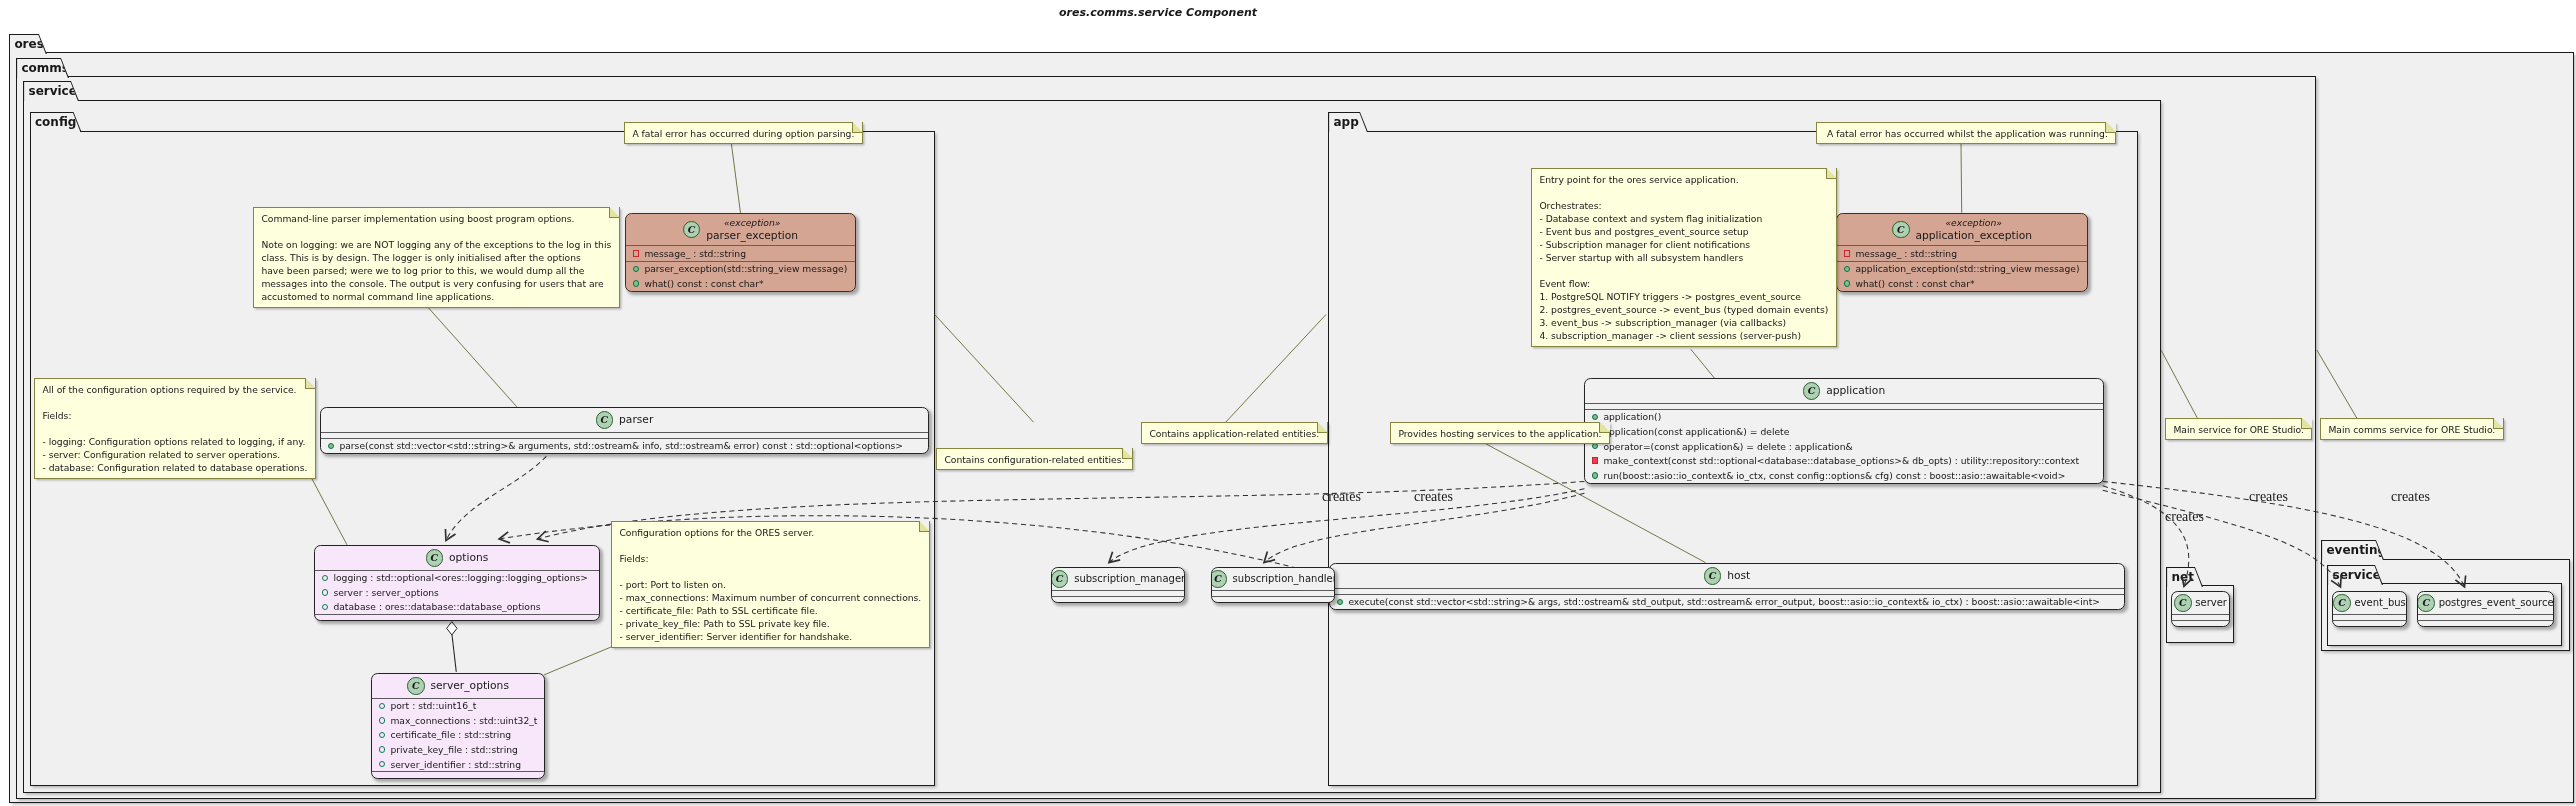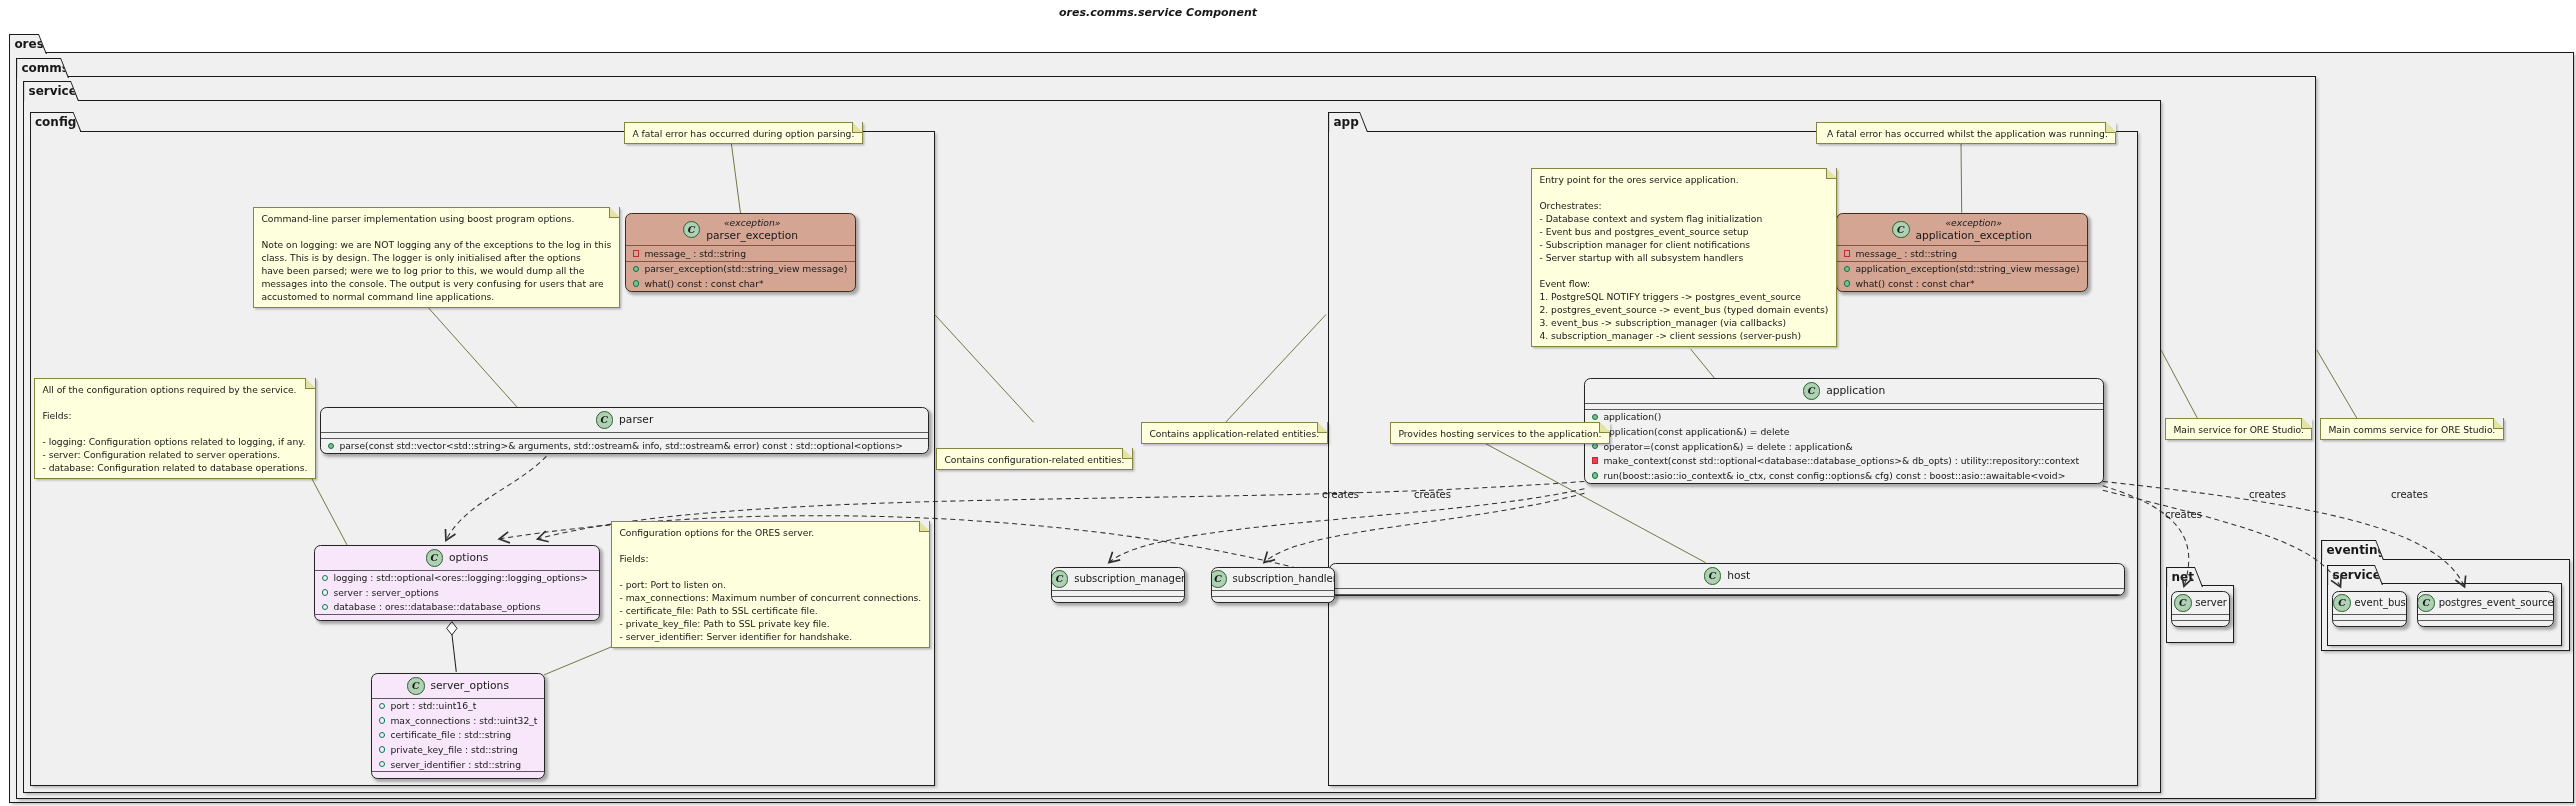--- a/index.html
+++ b/index.html
@@ -43,21 +43,21 @@
   
   .note { position:absolute; background:#feffdd; border:0.7px solid #85853f; padding:3.7px 7.4px;
           font-size:9.2px; box-shadow:2.2px 2.2px 2.2px rgba(0,0,0,.28); z-index:40; }
   .note .txt { white-space:pre; display:block; line-height:1.42; }
   .note .fold { position:absolute; top:-0.7px; right:-0.7px; width:9.6px; height:9.6px;
           background:linear-gradient(225deg, #f0f0f0 50%, #e4e4a2 50%);
           border-left:0.7px solid #85853f; border-bottom:0.7px solid #85853f; }
 
   
   #edges { position:absolute; left:0; top:0; z-index:25; pointer-events:none; }
-  .edge-label { position:absolute; font-size:10px; z-index:26; white-space:nowrap; }
+  .edge-label { position:absolute; font-size:14px; z-index:26; white-space:nowrap;font-family:Liberation Serif, serif; }
 </style>
 </head>
 <body>
 
 <div id="canvas">
 
   <div class="diagram-title">ores.comms.service Component</div>
 
   <div class="pbody" style="left:8.9px;top:52px;width:2563px;height:749px;"></div>
   <div class="pbody" style="left:16px;top:76px;width:2298px;height:721px;"></div>
@@ -282,20 +282,24 @@
   </div>
 
   <div class="klass" style="left:1329px;top:563px;width:796px;">
     <div class="k-title">
       <span class="circ">C</span>
       <span class="k-name">host</span>
     </div>
     <div class="k-sep"></div>
     <div class="k-empty"></div>
     <div class="k-sep"></div>
+    <div class="member">
+        <span class="ic pub-m"></span>
+        <span>execute(const std::vector&lt;std::string&gt;&amp; args, std::ostream&amp; std_output, std::ostream&amp; error_output, boost::asio::io_context&amp; io_ctx) : boost::asio::awaitable&lt;int&gt;</span>
+      </div>
   </div>
 
   <div class="klass" style="left:1051px;top:567px;width:134px;">
     <div class="k-title" style="padding:2.2px 4.4px;">
       <span class="circ">C</span>
       <span class="k-name" style="font-size:10px;">subscription_manager</span>
     </div>
     <div class="k-sep"></div>
     <div class="k-empty"></div>
     <div class="k-sep"></div>

